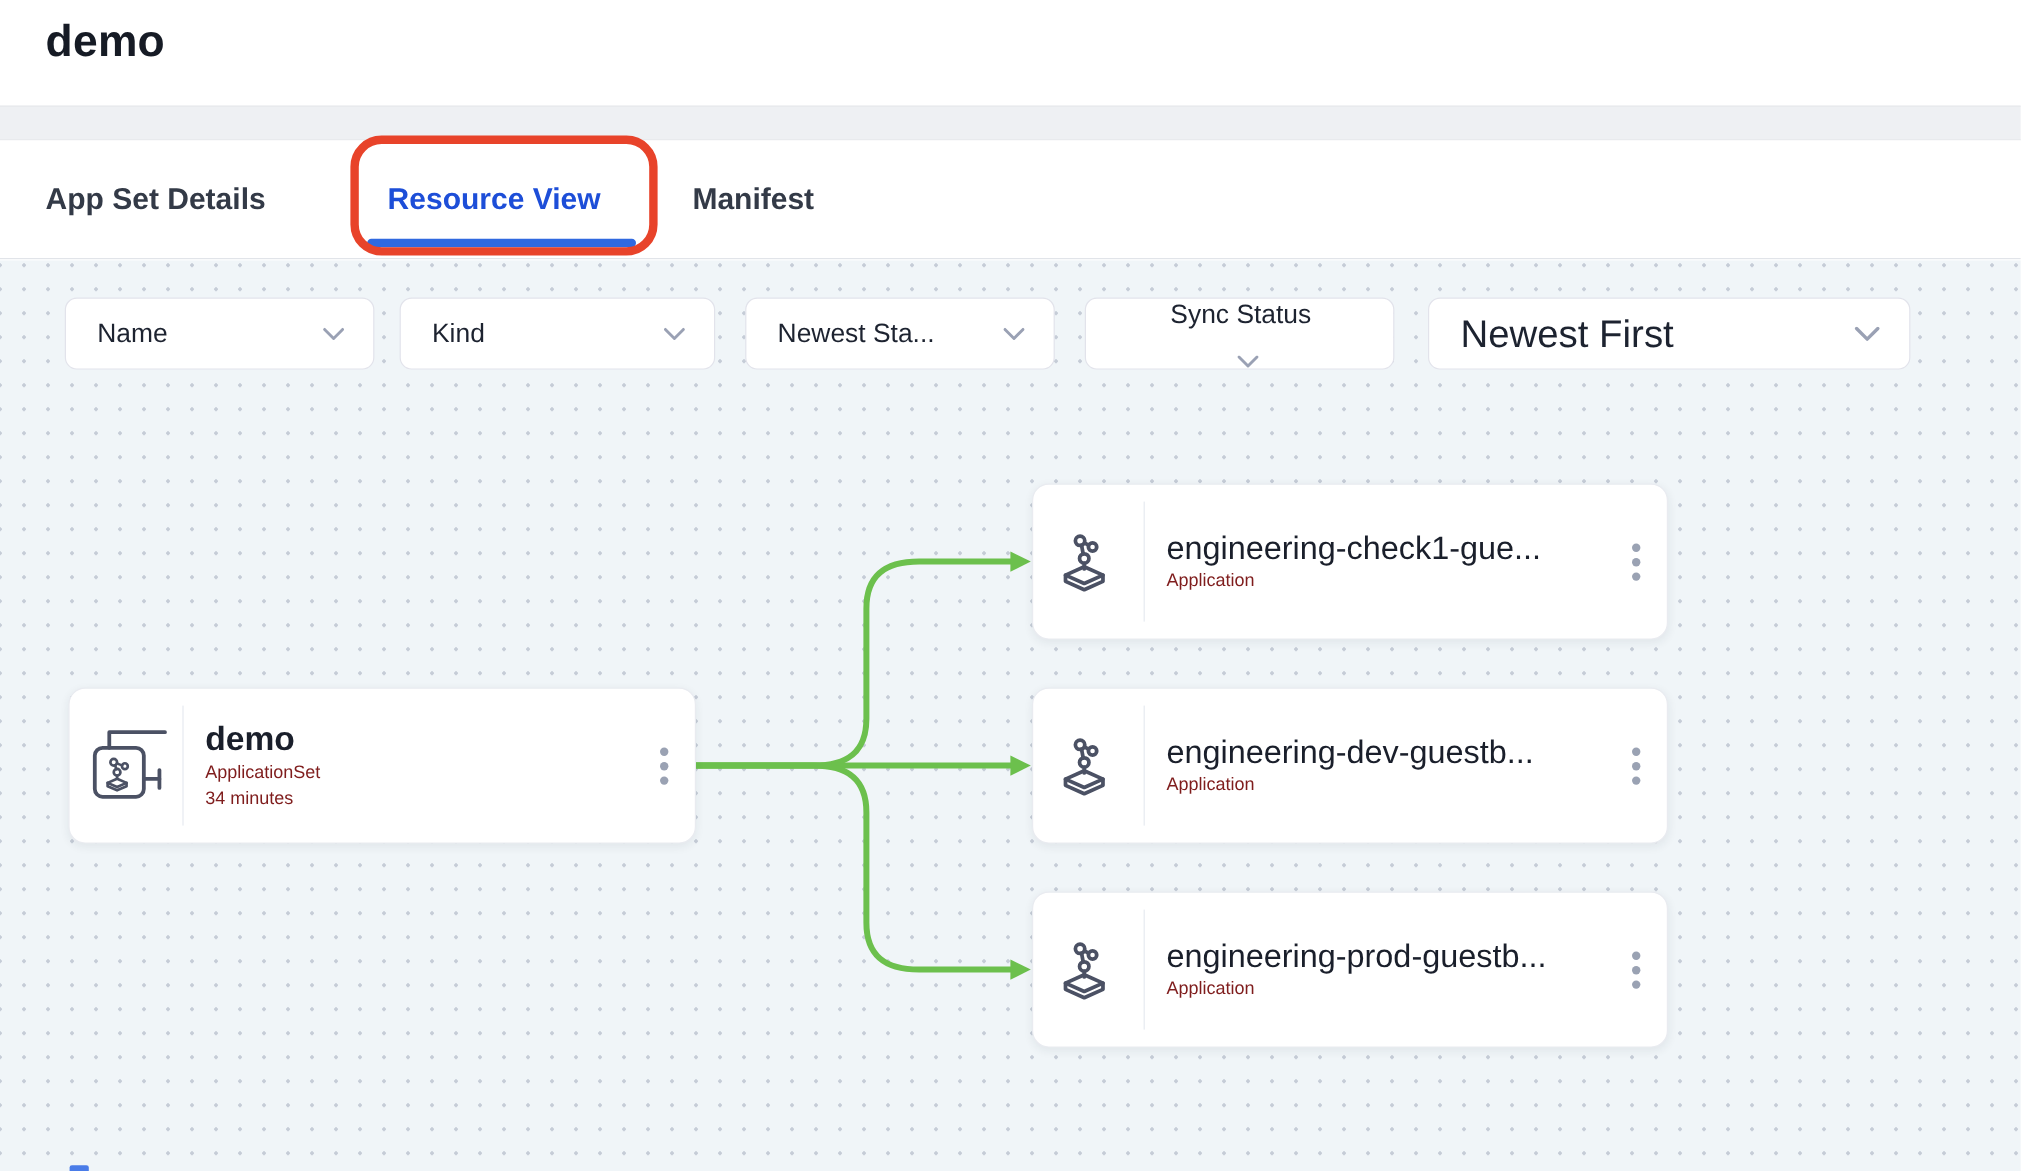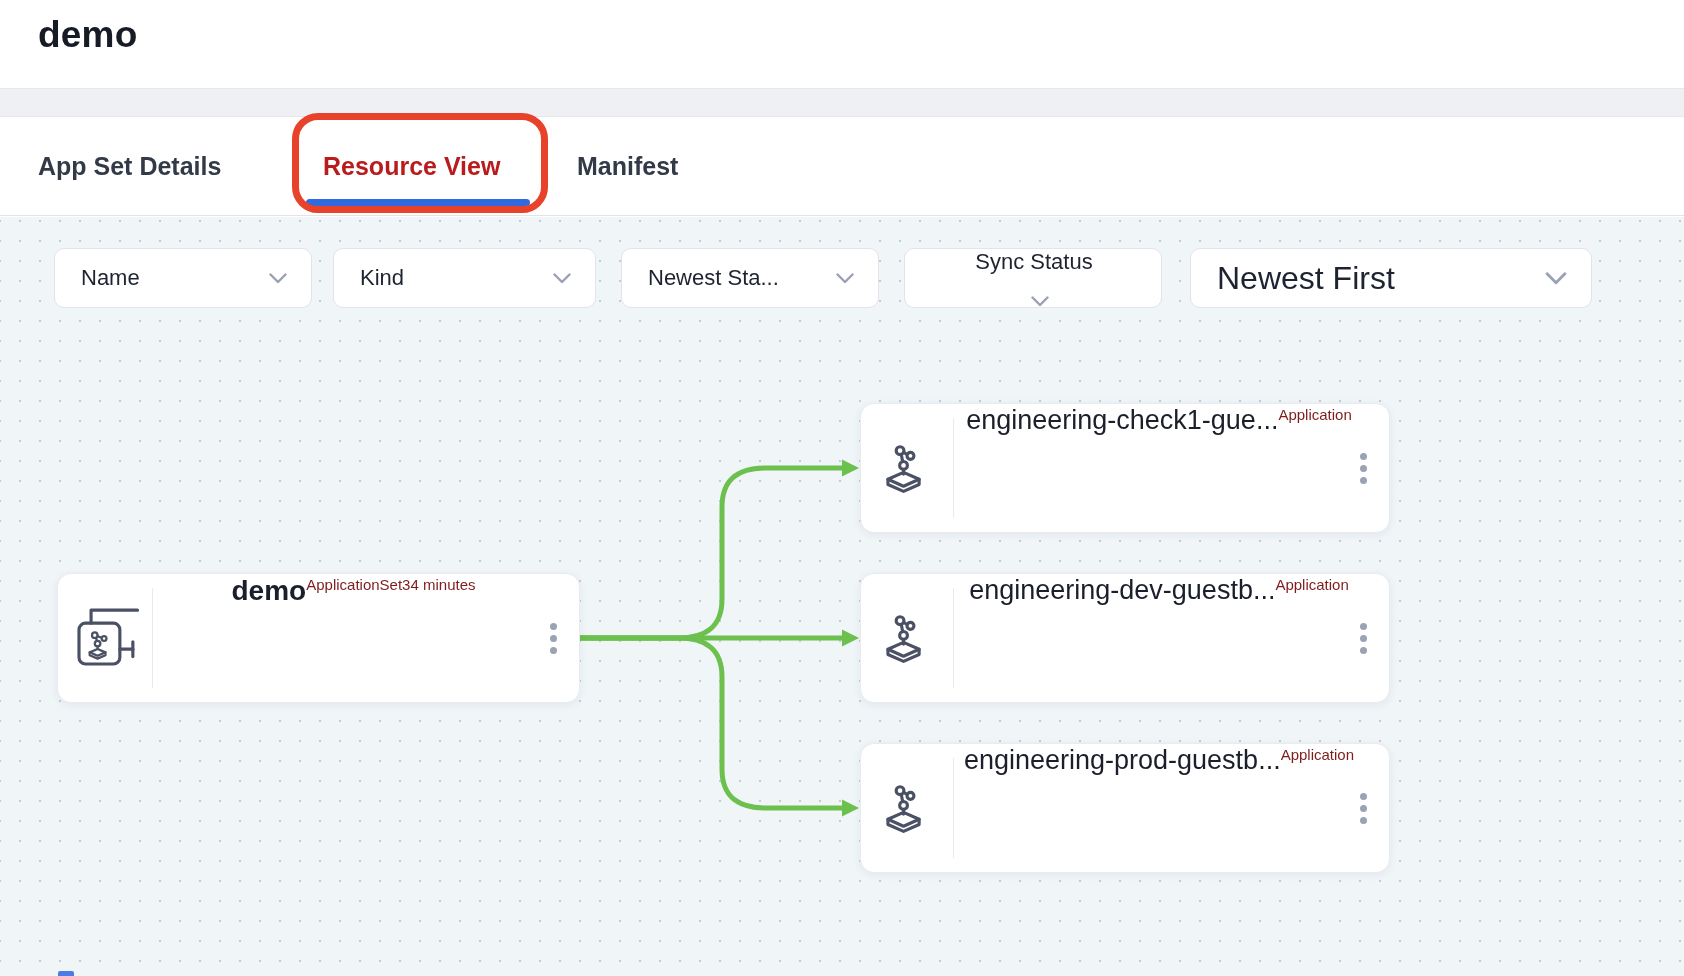--- a/index.html
+++ b/index.html
@@ -9,21 +9,21 @@
   
   .page-header{position:absolute;left:0;top:0;width:100%;height:88px;background:#ffffff;}
   .page-title{position:absolute;left:38px;top:14px;font-size:37px;font-weight:700;color:#161b25;letter-spacing:.2px;}
 
   .gray-strip{position:absolute;left:0;top:88px;width:100%;height:29px;background:#eef0f3;border-top:1px solid #e6e9ec;border-bottom:1px solid #e6e9ec;box-sizing:border-box;}
 
   
   .tab-bar{position:absolute;left:0;top:117px;width:100%;height:99px;background:#ffffff;border-bottom:1px solid #e1e4e9;box-sizing:border-box;}
   .tab{position:absolute;top:0;height:100%;display:flex;align-items:center;font-size:25px;font-weight:700;color:#333a47;cursor:pointer;}
   .tab.t1{left:38px;}
-  .tab.t2{left:323px;font-weight:700;color:#b91c1c;}
+  .tab.t2{left:323px;font-weight:700;color:#1d4ed8;}
   .tab.t3{left:577px;}
   .tab-underline{position:absolute;left:306px;top:82px;width:224px;height:7px;border-radius:4px;background:#3069e0;}
   .annotation-rect{position:absolute;left:292px;top:-4px;width:256px;height:100px;border:7px solid #e8432a;border-radius:26px;box-sizing:border-box;pointer-events:none;}
 
   
   .canvas{position:absolute;left:0;top:217px;width:1684px;height:759px;
     background-color:#f0f5f8;
     background-image:radial-gradient(#c5ccd7 1.3px, transparent 1.5px);
     background-size:20px 20px;background-position:10px 14px;}
 
@@ -44,21 +44,21 @@
   
   .node{position:absolute;background:#ffffff;border:1px solid #e9ebf0;border-radius:14px;box-sizing:border-box;box-shadow:0 2px 8px rgba(25,40,60,.07);display:flex;align-items:stretch;cursor:pointer;}
   .node-root{left:57px;top:356px;width:523px;height:130px;}
   .node-app{left:860px;width:530px;height:130px;}
   .node-app.n1{top:186px;}
   .node-app.n2{top:356px;}
   .node-app.n3{top:526px;}
   .icon-col{flex:0 0 94px;display:flex;align-items:center;justify-content:center;}
   .node-app .icon-col{flex-basis:92px;}
   .v-divider{width:1px;background:#e7eaf0;margin:14px 0;}
-  .node-text{flex:1 1 auto;display:flex;flex-direction:row;justify-content:center;padding-left:18px;min-width:0;}
+  .node-text{flex:1 1 auto;display:flex;flex-direction:column;justify-content:center;padding-left:18px;min-width:0;}
   .node-title{font-size:28px;font-weight:600;color:#1a1f2b;line-height:1.2;white-space:nowrap;}
   .node-app .node-title{font-size:27px;font-weight:500;}
   .node-sub{font-size:15px;color:#7f1d1d;line-height:1.45;white-space:nowrap;}
   .kebab{flex:0 0 auto;align-self:center;display:flex;flex-direction:column;gap:5px;padding:10px 14px;margin-right:8px;cursor:pointer;}
   .kebab i{width:7px;height:7px;border-radius:50%;background:#9aa2b3;display:block;}
 
   .blue-sliver{position:absolute;left:58px;bottom:0;width:16px;height:5px;background:#4a7ce8;border-radius:2px 2px 0 0;}
 </style>
 </head>
 <body>

